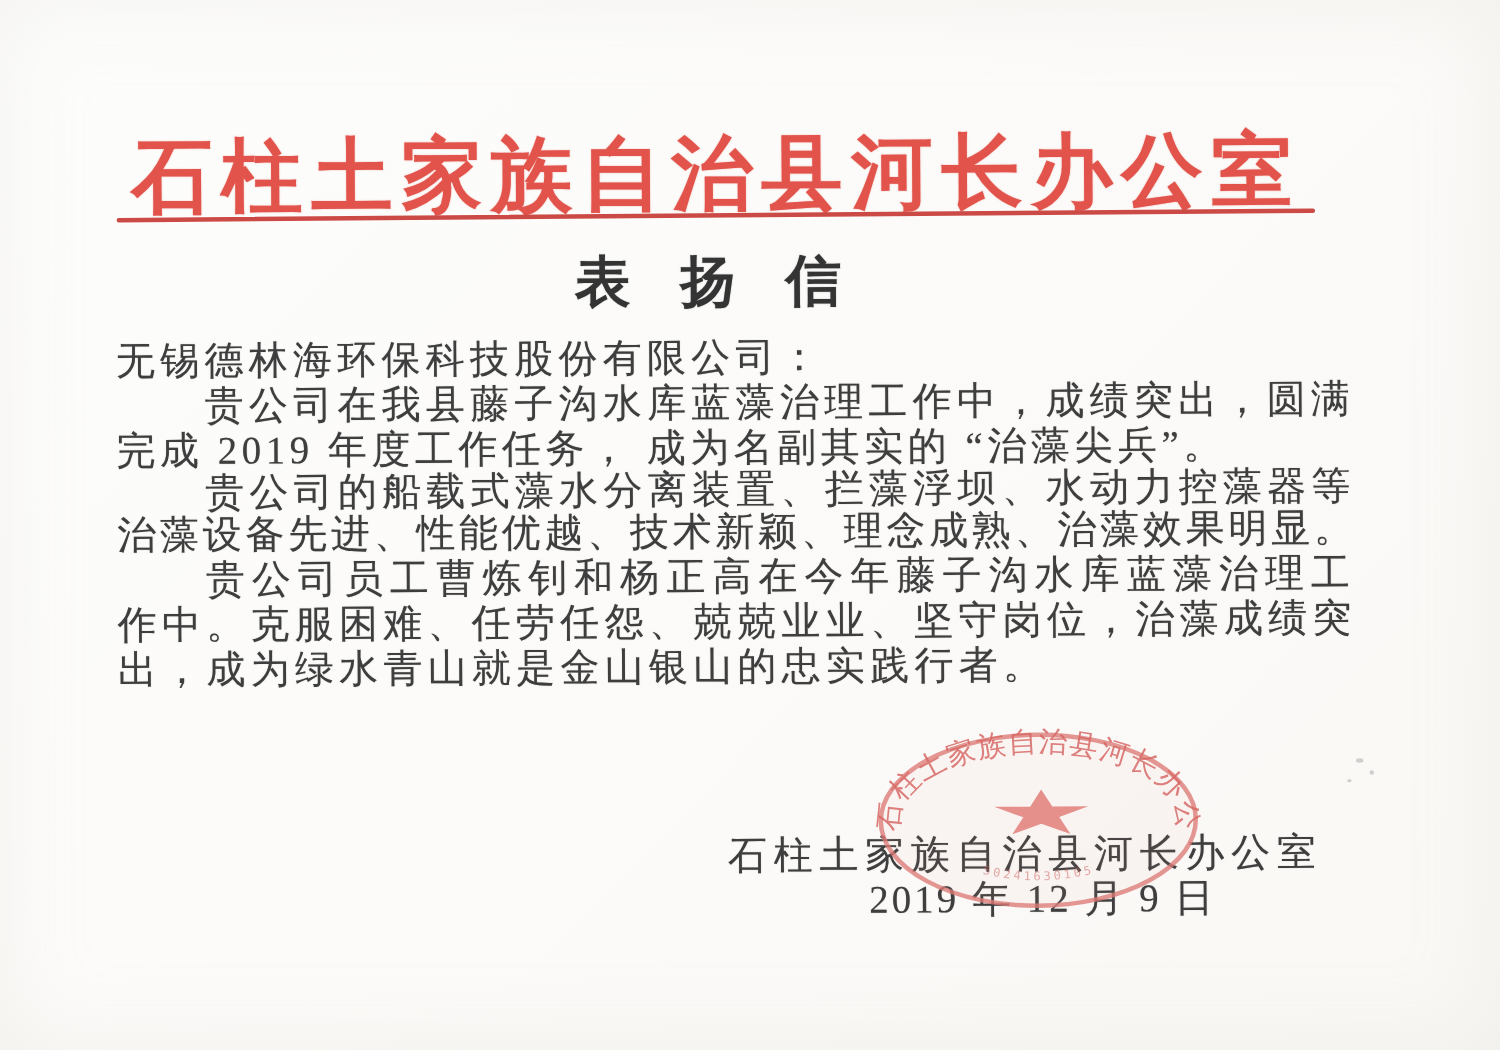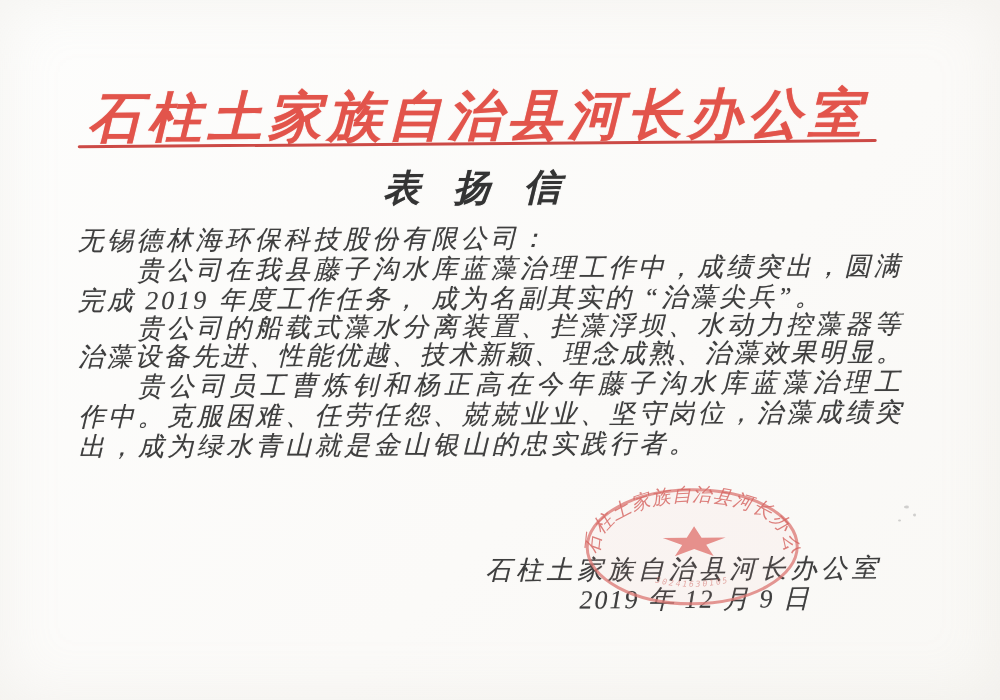--- a/index.html
+++ b/index.html
@@ -4,21 +4,20 @@
 <style>
   html, body { margin: 0; padding: 0; background: #ffffff; }
   .page {
     position: relative;
     width: 1000px;
     height: 700px;
     overflow: hidden;
     background: linear-gradient(135deg, #fdfdfc 0%, #fbfaf8 60%, #f9f8f5 100%);
     box-shadow: inset 0 0 60px rgba(205,200,190,0.18);
     font-family: "Liberation Serif", "DejaVu Serif", serif;
-    font-style: italic;
   }
   .scan {
     position: absolute;
     inset: 0;
     transform: rotate(-0.35deg);
     transform-origin: 50% 50%;
   }
   .org-title {
     position: absolute;
     top: 80px; left: 78px; width: 802px;

